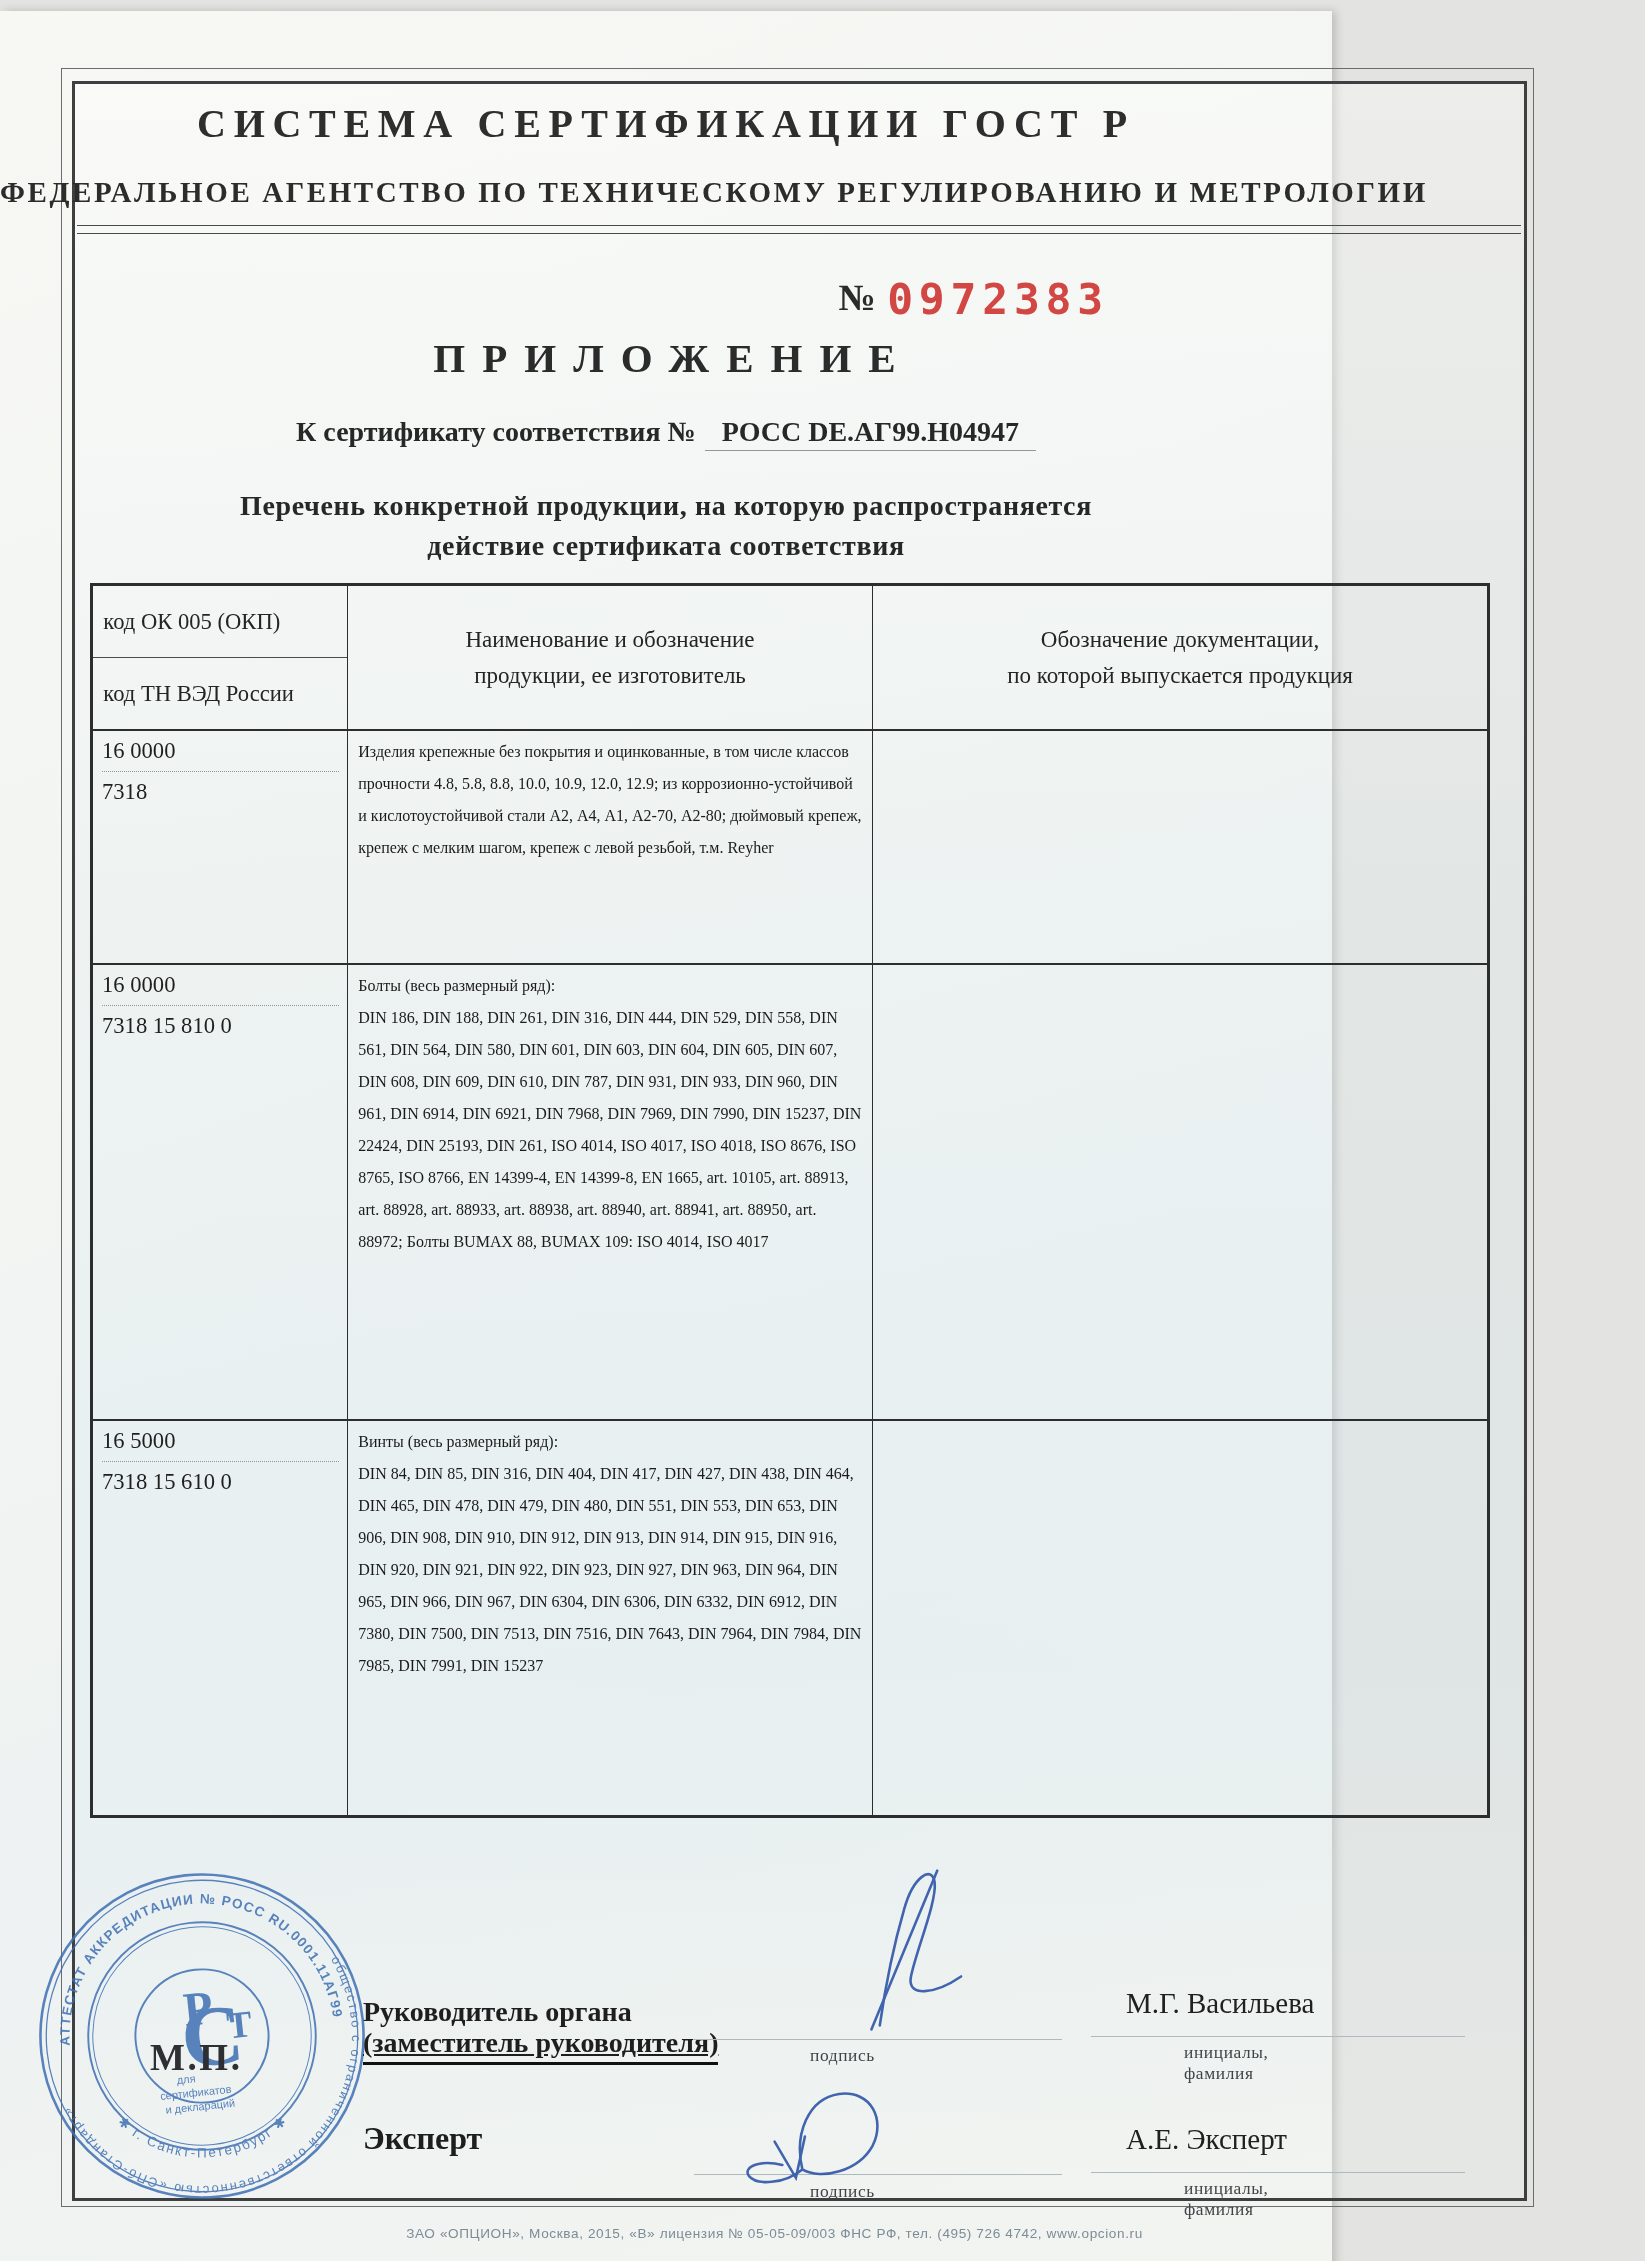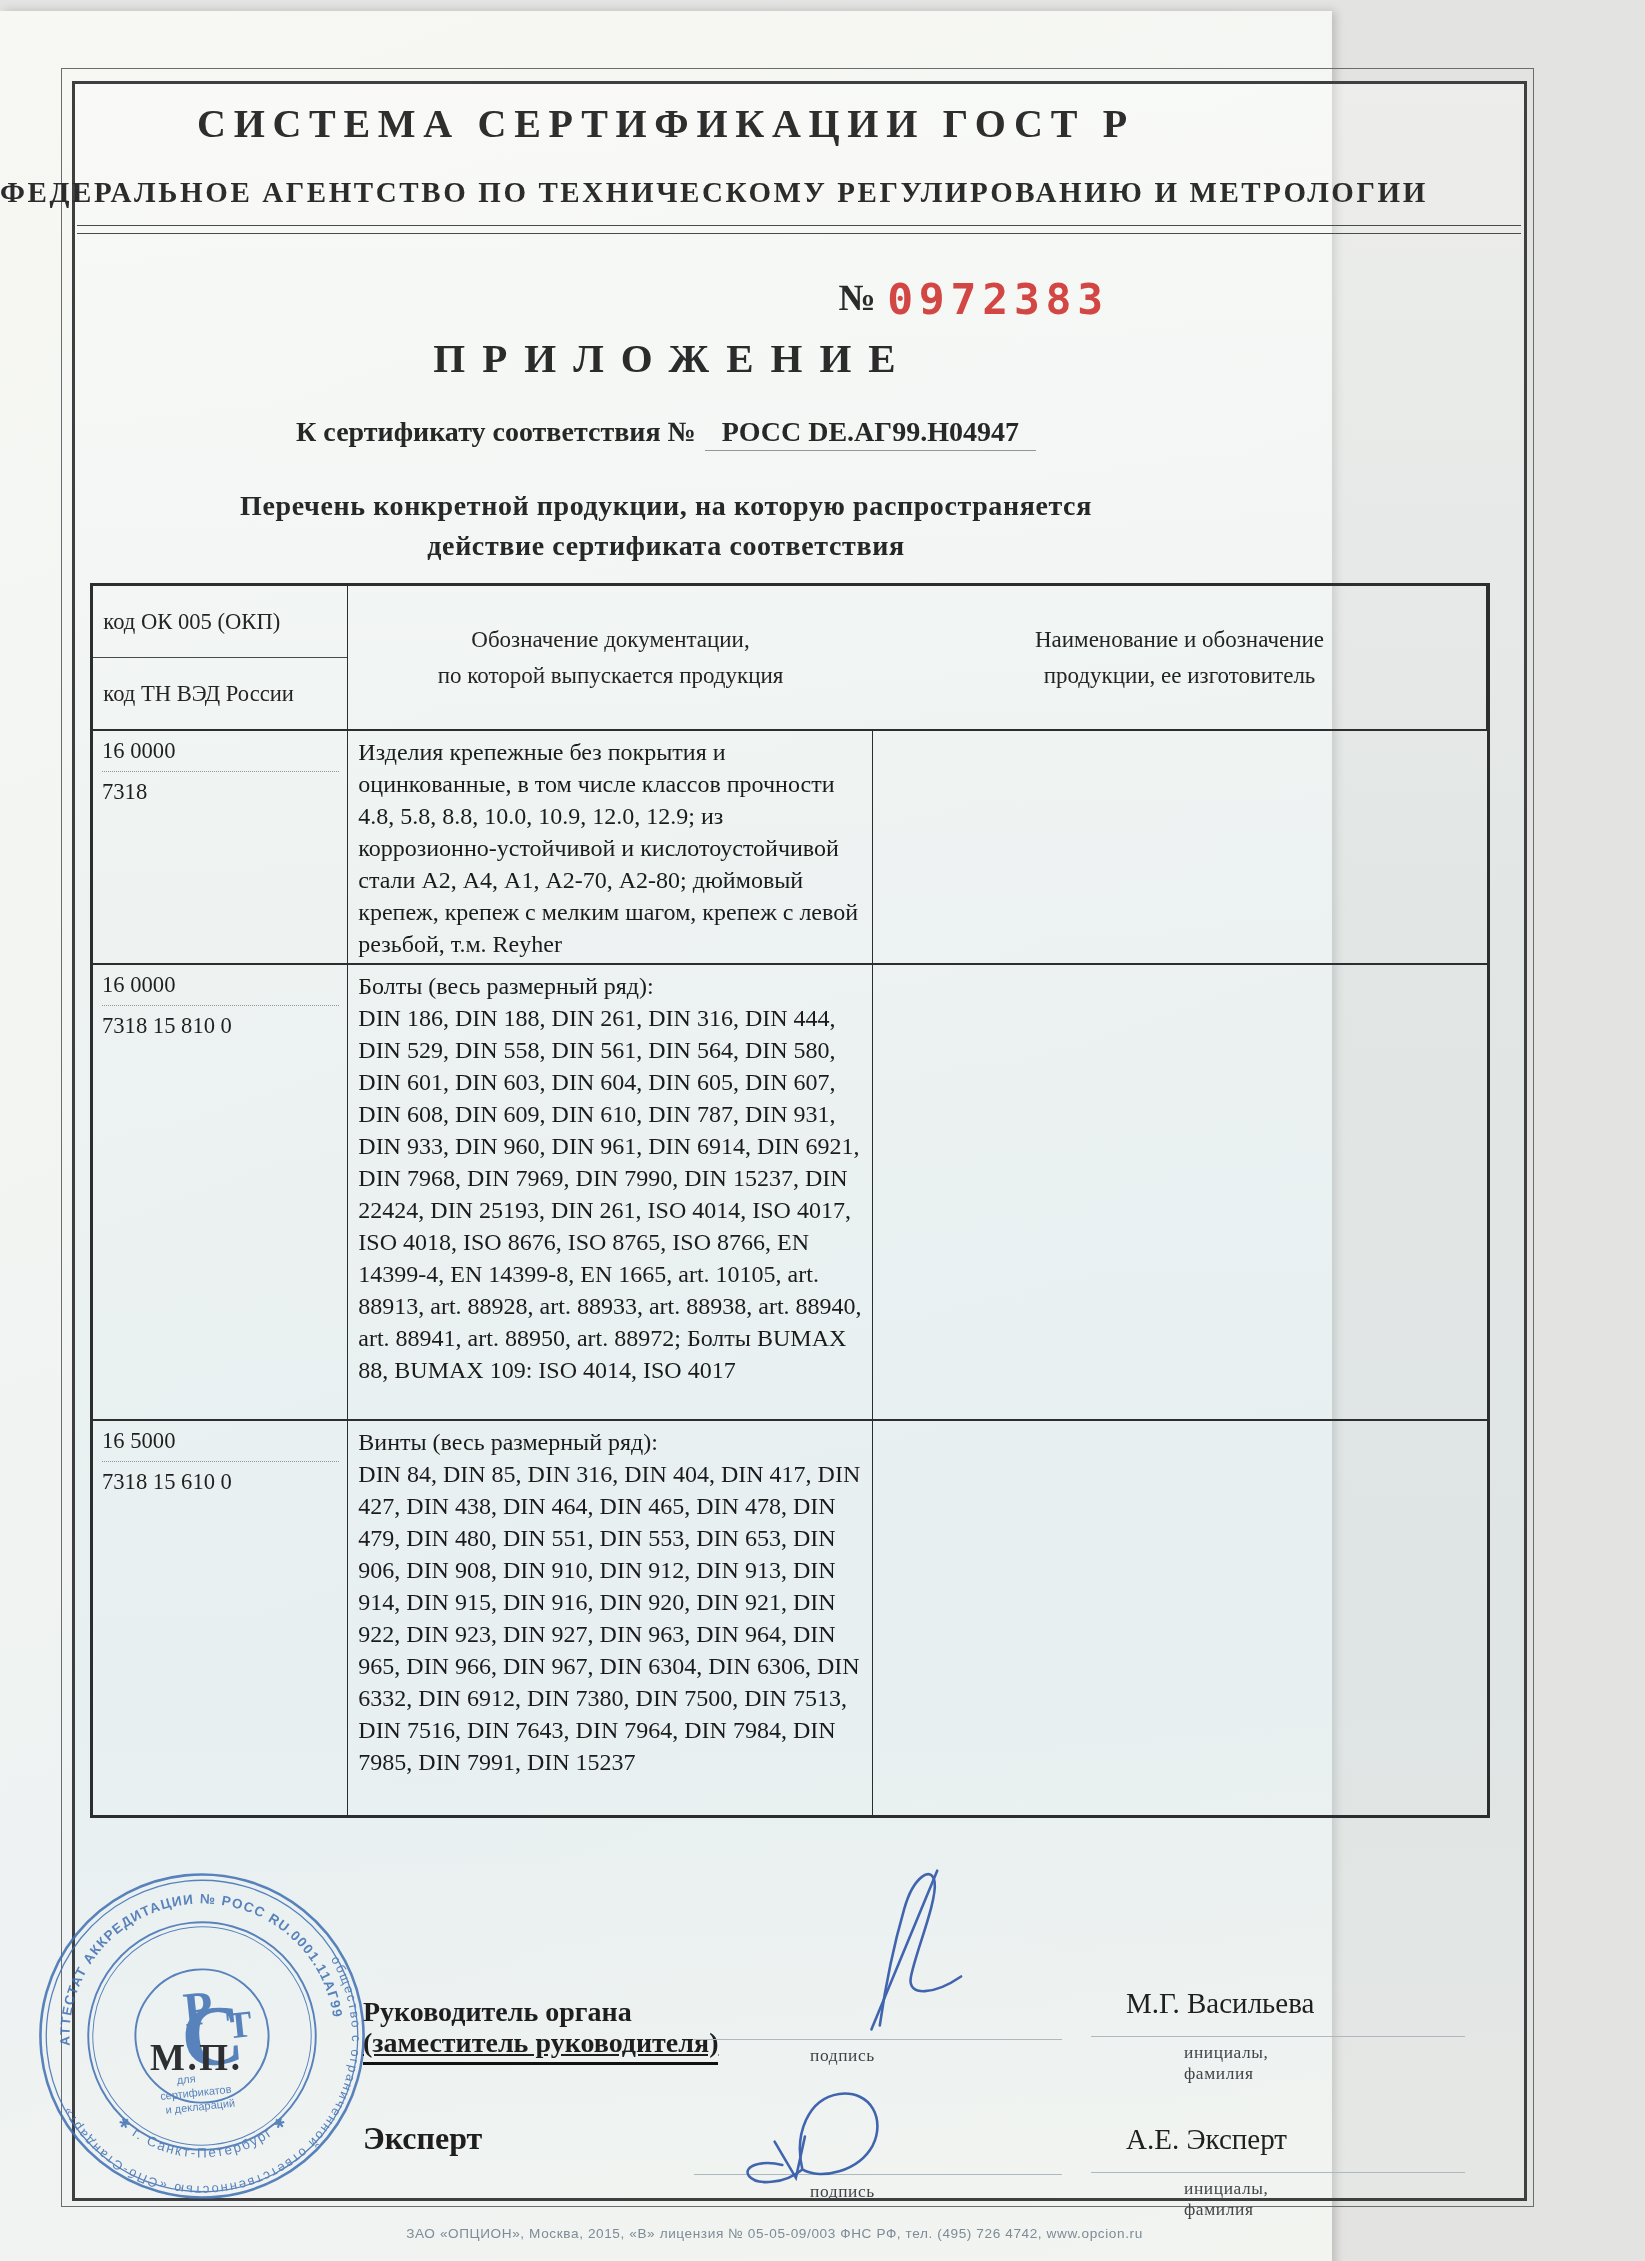--- a/index.html
+++ b/index.html
@@ -92,21 +92,21 @@
   }
   .th-col1 .half.top{border-bottom:1.9px solid #4a4b4d;}
   .th-center{
     display:flex;align-items:center;justify-content:center;text-align:center;
     font-size:23px;color:#242424;white-space:pre-line;line-height:1.55;
   }
   .cell-codes{padding:6.5px 7.7px 0 9px;font-size:22.6px;color:#1f1f1f;}
   .cell-codes .okp{padding-bottom:7.7px;border-bottom:1.9px dotted #8f9698;}
   .cell-codes .tnved{padding-top:6.5px;}
   .cell-product{
-    padding:5.2px 9px 0 10.3px;font-size:24px;line-height:32px;color:#1b1b1b;
+    padding:5.2px 9px 0 10.3px;font-size:16px;line-height:32px;color:#1b1b1b;
     white-space:pre-line;
   }
 
   
   .stamp-svg{position:absolute;left:34px;top:1857px;opacity:0.85;transform:rotate(-6deg);}
   .mp-label{
     position:absolute;left:150px;top:2025px;font-size:37px;font-weight:bold;
     color:#2d2f33;letter-spacing:2.6px;
   }
 
@@ -170,24 +170,24 @@
 
   <div class="subtitle1">Перечень конкретной продукции,  на которую распространяется</div>
   <div class="subtitle2">действие сертификата соответствия</div>
 
   <div class="ptable">
 
     <div class="cell th-col1">
       <div class="half top">код ОК 005 (ОКП)</div>
       <div class="half">код ТН ВЭД России</div>
     </div>
+    <div class="cell th-center">Наименование и обозначение
+продукции, ее изготовитель</div>
     <div class="cell th-center last-col">Обозначение документации,
 по которой выпускается продукция</div>
-    <div class="cell th-center">Наименование и обозначение
-продукции, ее изготовитель</div>
 
     <div class="cell cell-codes">
       <div class="okp">16 0000</div>
       <div class="tnved">7318</div>
     </div>
     <div class="cell cell-product">Изделия крепежные без покрытия и оцинкованные, в том числе классов прочности 4.8, 5.8, 8.8, 10.0, 10.9, 12.0, 12.9; из коррозионно-устойчивой и кислотоустойчивой стали А2, А4, А1, А2-70, А2-80;  дюймовый крепеж, крепеж с мелким шагом, крепеж с левой резьбой, т.м. Reyher</div>
     <div class="cell last-col"></div>
 
     <div class="cell cell-codes">
       <div class="okp">16 0000</div>

